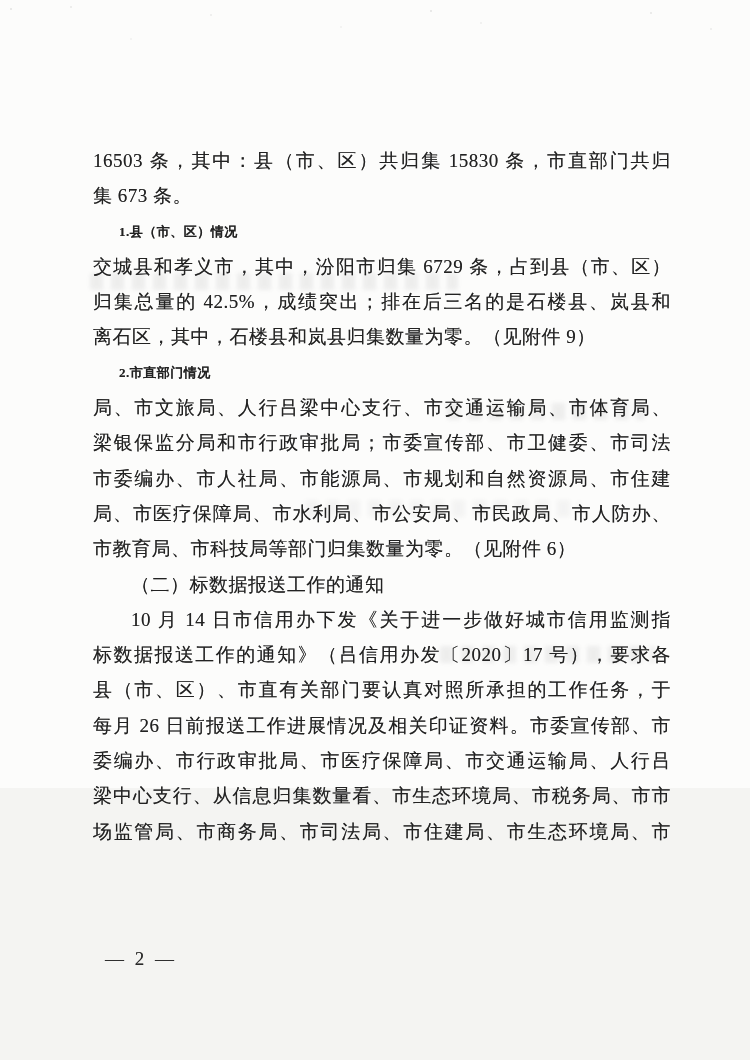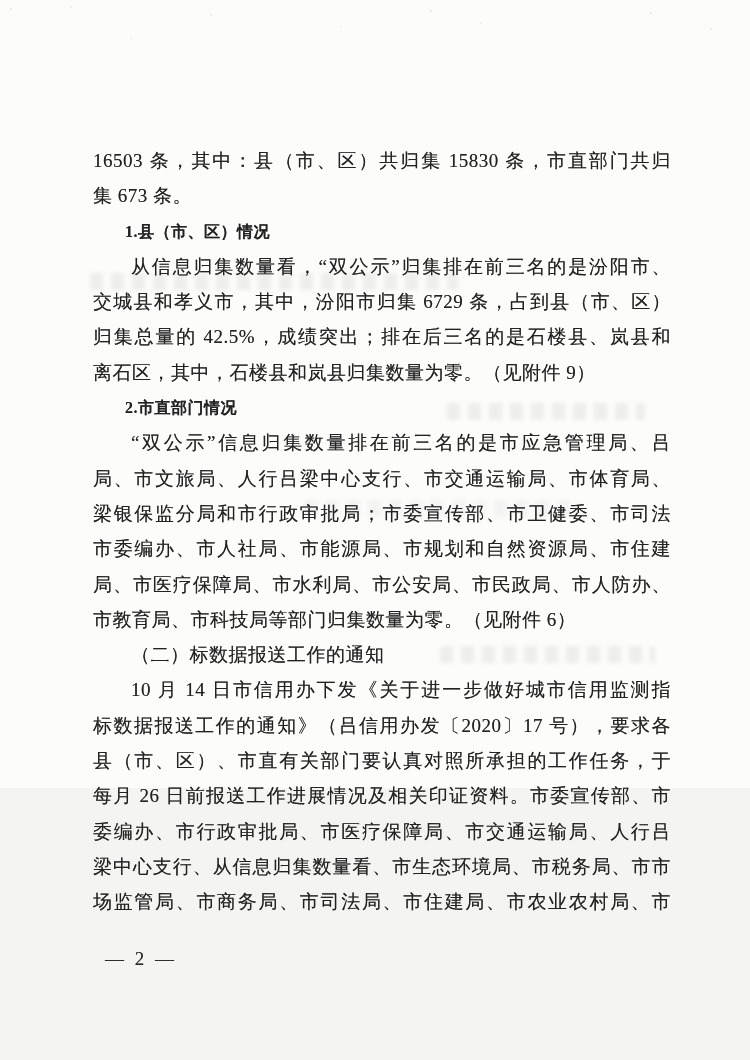--- a/index.html
+++ b/index.html
@@ -39,21 +39,21 @@
     line-height:35.3px;
     white-space:normal;
     overflow:visible;
   }
   .ln.just{
     text-align:justify;
     text-align-last:justify;
     text-justify:distribute;
   }
   .ln.ind{ text-indent:2em; }
-  .ln.b{ font-weight:bold; font-size:16px; }
+  .ln.b{ font-weight:bold; font-size:13px; }
   .footer{
     position:absolute;
     left:105px;top:948px;
     font-size:19px;
     letter-spacing:3px;
     color:#2a2a2a;
     text-shadow:0 0 0.5px rgba(0,0,0,0.4);
   }
   
   .bleed{
@@ -77,35 +77,33 @@
   <div class="bleed" style="left:90px;top:273px;width:368px;"></div>
   <div class="bleed" style="left:447px;top:403px;width:198px;"></div>
   <div class="bleed" style="left:305px;top:500px;width:275px;opacity:0.09;"></div>
   <div class="bleed" style="left:440px;top:646px;width:215px;"></div>
 
   <main class="text-block">
 
   <div class="ln just">16503 条，其中：县（市、区）共归集 15830 条，市直部门共归</div>
       <div class="ln">集 673 条。</div>
       <div class="ln ind b">1.县（市、区）情况</div>
-      <div class="ln ind just">从信息归集数量看，“双公示”归集排在前三名的是汾阳市、</div>
       <div class="ln just">交城县和孝义市，其中，汾阳市归集 6729 条，占到县（市、区）</div>
       <div class="ln just">归集总量的 42.5%，成绩突出；排在后三名的是石楼县、岚县和</div>
       <div class="ln">离石区，其中，石楼县和岚县归集数量为零。（见附件 9）</div>
       <div class="ln ind b">2.市直部门情况</div>
-      <div class="ln ind just">“双公示”信息归集数量排在前三名的是市应急管理局、吕</div>
       <div class="ln just">局、市文旅局、人行吕梁中心支行、市交通运输局、市体育局、</div>
       <div class="ln just">梁银保监分局和市行政审批局；市委宣传部、市卫健委、市司法</div>
       <div class="ln just">市委编办、市人社局、市能源局、市规划和自然资源局、市住建</div>
       <div class="ln just">局、市医疗保障局、市水利局、市公安局、市民政局、市人防办、</div>
       <div class="ln">市教育局、市科技局等部门归集数量为零。（见附件 6）</div>
       <div class="ln ind">（二）标数据报送工作的通知</div>
       <div class="ln ind just">10 月 14 日市信用办下发《关于进一步做好城市信用监测指</div>
       <div class="ln just">标数据报送工作的通知》（吕信用办发〔2020〕17 号），要求各</div>
       <div class="ln just">县（市、区）、市直有关部门要认真对照所承担的工作任务，于</div>
       <div class="ln just">每月 26 日前报送工作进展情况及相关印证资料。市委宣传部、市</div>
       <div class="ln just">委编办、市行政审批局、市医疗保障局、市交通运输局、人行吕</div>
       <div class="ln just">梁中心支行、从信息归集数量看、市生态环境局、市税务局、市市</div>
-      <div class="ln just">场监管局、市商务局、市司法局、市住建局、市农业农村局、市</div>
+      <div class="ln just">场监管局、市商务局、市司法局、市住建局、市生态环境局、市</div>
     </main>
 
   <div class="footer">— 2 —</div>
 </div>
 
 </body></html>

